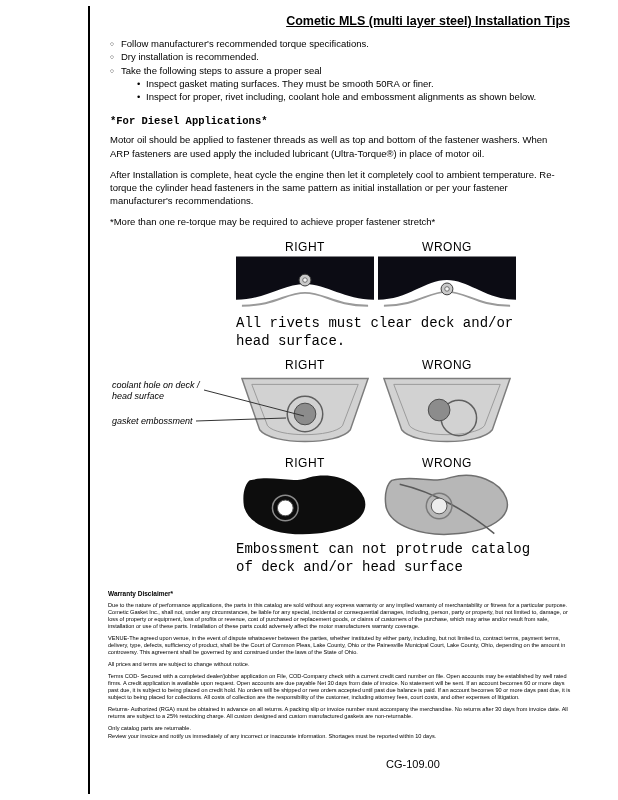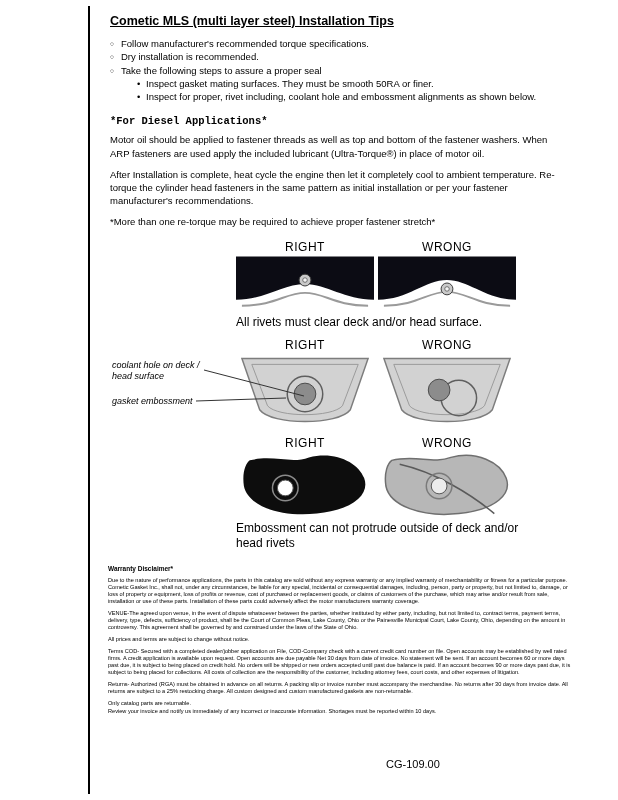--- a/index.html
+++ b/index.html
@@ -1,39 +1,39 @@
 <!DOCTYPE html>
 <html><head>
 <meta charset="utf-8">
 <style>
   html,body{margin:0;padding:0;background:#e9e9e9;}
   .page{position:relative;width:618px;height:800px;background:#ffffff;overflow:hidden;
         font-family:"Liberation Sans",sans-serif;color:#000;}
   .spine{position:absolute;left:88px;top:6px;bottom:6px;width:2px;background:#000;}
   .content{position:absolute;left:108px;top:14px;width:464px;}
 
-  .title{font-size:12.5px;font-weight:bold;text-decoration:underline;margin:0 2px 9px 2px;}
+  .title{font-size:12.5px;font-weight:bold;text-decoration:underline;margin:0 2px 9px 14px;text-align:right;}
 
   ul.tips{list-style:none;margin:0 0 2px 2px;padding:0;}
   ul.tips>li{position:relative;font-size:9.5px;line-height:1.4;padding-left:11px;}
   ul.tips>li::before{content:"○";position:absolute;left:0;top:2px;font-size:6.5px;}
   ul.subtips{list-style:none;margin:0 0 0 14px;padding:0;}
   ul.subtips>li{position:relative;font-size:9.5px;line-height:1.4;padding-left:11px;}
   ul.subtips>li::before{content:"•";position:absolute;left:2px;top:0;font-size:9.5px;}
 
   .diesel-heading{font-size:10.5px;font-weight:bold;margin:12px 0 6px 2px;font-family:Liberation Mono, monospace;}
   .para{font-size:9.5px;line-height:1.38;margin:0 0 8px 2px;width:452px;}
   .note{font-size:9.5px;line-height:1.38;margin:2px 0 12px 2px;width:452px;}
 
   .dg-row{position:relative;margin:0 0 6px 0;}
   .panels{margin-left:128px;display:flex;gap:4px;}
   .panel{width:138px;}
   .panel-header{text-align:center;font-size:12px;letter-spacing:.5px;margin:0 0 2px 0;}
   .panel svg{display:block;background:#fff;}
-  .dg-caption{margin:3px 0 8px 128px;font-size:12px;line-height:1.25;width:300px;}
+  .dg-caption{margin:3px 0 8px 128px;font-size:14px;line-height:1.25;width:300px;font-family:Liberation Mono, monospace;}
 
   .dg-label{position:absolute;font-size:9px;line-height:1.25;width:92px;font-style:italic;}
   .lbl-coolant{left:4px;top:22px;}
   .lbl-emboss{left:4px;top:58px;}
   .connector{position:absolute;left:0;top:0;pointer-events:none;}
 
   .warranty{margin-top:14px;width:468px;}
   .warranty-heading{font-size:6.5px;font-weight:bold;margin:0 0 5px 0;}
   .wpara{font-size:5.6px;line-height:1.25;margin:0 0 5px 0;}
   .wpara.tight{margin:0 0 1px 0;}
@@ -133,21 +133,21 @@
         <div class="panel">
           <div class="panel-header">WRONG</div>
           <svg width="138" height="66" viewBox="0 0 140 66">
             <path d="M14,8 C38,2 56,12 74,5 C100,-2 124,10 130,26 C136,42 120,58 82,62 C44,66 12,54 8,34 C6,20 10,11 14,8 Z" fill="#b7b7b7" stroke="#6f6f6f" stroke-width="1.5"></path>
             <path d="M22,12 C58,20 94,42 118,62" fill="none" stroke="#5a5a5a" stroke-width="1.5"></path>
             <circle cx="62" cy="34" r="13" fill="none" stroke="#7a7a7a" stroke-width="1.5"></circle>
             <circle cx="62" cy="34" r="8" fill="#ececec" stroke="#555" stroke-width="1"></circle>
           </svg>
         </div>
       </div>
-      <div class="dg-caption">Embossment can not protrude outside of deck and/or head rivets</div>
+      <div class="dg-caption">Embossment can not protrude catalog of deck and/or head surface</div>
     </div>
 
     <div class="warranty">
       <div class="warranty-heading">Warranty Disclaimer*</div>
       <p class="wpara">Due to the nature of performance applications, the parts in this catalog are sold without any express warranty or any implied warranty of merchantability or fitness for a particular purpose.  Cometic Gasket Inc., shall not, under any circumstances, be liable for any special, incidental or consequential damages, including, person, party or property, but not limited to, damage, or loss of property or equipment, loss of profits or revenue, cost of purchased or replacement goods, or claims of customers of the purchase, which may arise and/or result from sale, installation or use of these parts.  Installation of these parts could adversely affect the motor manufacturers warranty coverage.</p>
       <p class="wpara">VENUE-The agreed upon venue, in the event of dispute whatsoever between the parties, whether instituted by either party, including, but not limited to, contract terms, payment terms, delivery, type, defects, sufficiency of product, shall be the Court of Common Pleas, Lake County, Ohio or the Painesville Municipal Court, Lake County, Ohio, depending on the amount in controversy. This agreement shall be governed by and construed under the laws of the State of Ohio.</p>
       <p class="wpara">All prices and terms are subject to change without notice.</p>
       <p class="wpara">Terms COD- Secured with a completed dealer/jobber application on File, COD-Company check with a current credit card number on file.  Open accounts may be established by well rated firms.  A credit application is available upon request.  Open accounts are due payable Net 30 days from date of invoice.  No statement will be sent.  If an account becomes 60 or more days past due, it is subject to being placed on credit hold.  No orders will be shipped or new orders accepted until past due balance is paid.  If an account becomes 90 or more days past due, it is subject to being placed for collections.  All costs of collection are the responsibility of the customer, including attorney fees, court costs, and other expenses of litigation.</p>
       <p class="wpara">Returns- Authorized (RGA) must be obtained in advance on all returns.  A packing slip or invoice number must accompany the merchandise.  No returns after 30 days from invoice date.  All returns are subject to a 25% restocking charge.  All custom designed and custom manufactured gaskets are non-returnable.</p>
       <p class="wpara tight">Only catalog parts are returnable.</p>

